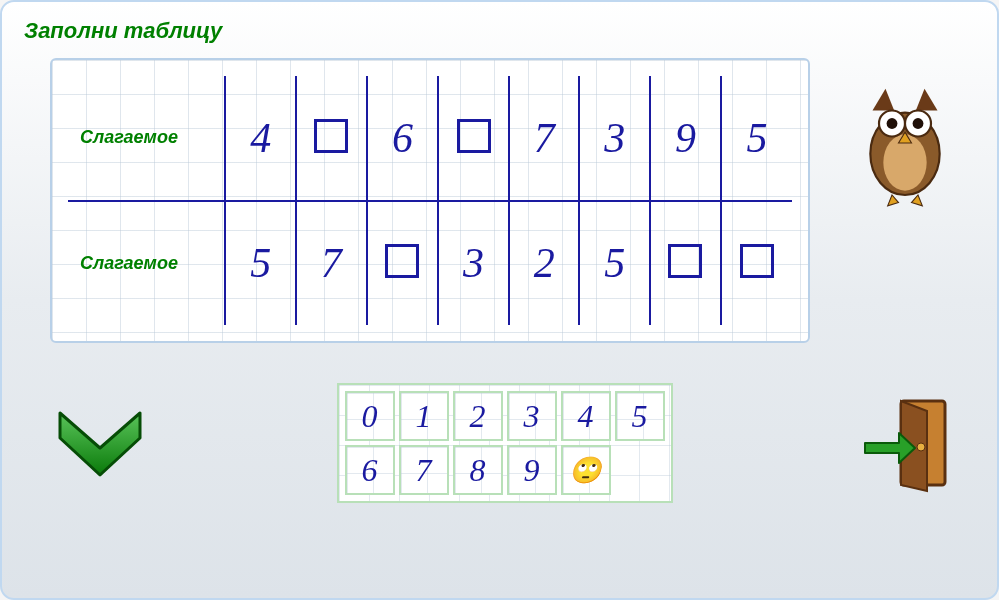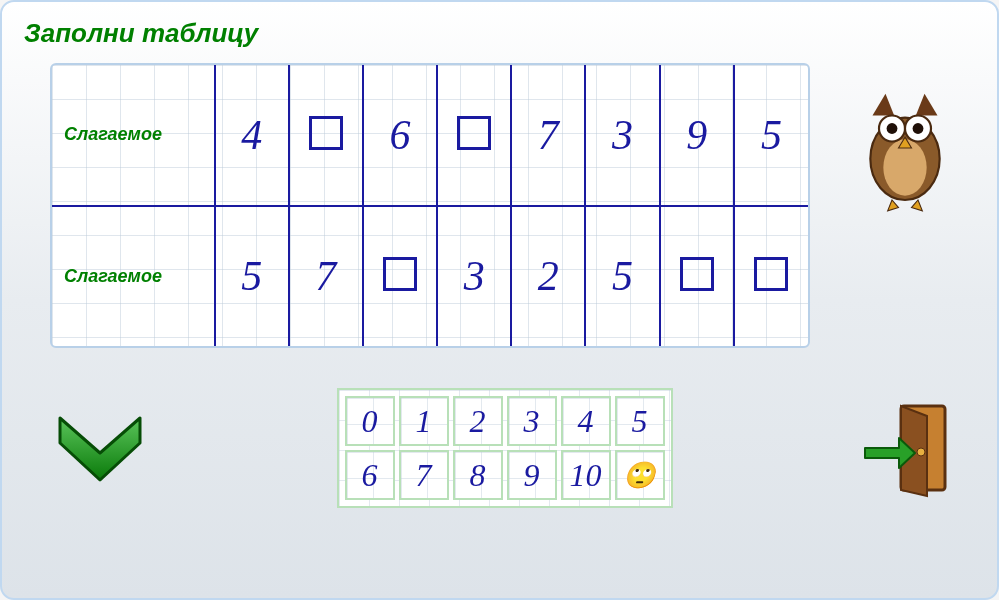--- a/index.html
+++ b/index.html
@@ -13,42 +13,42 @@
   .window {
     width: 999px;
     height: 600px;
     background: linear-gradient(to bottom, #ffffff 0%, #e8ecf0 50%, #dde3e9 100%);
     border: 2px solid #c0d8f0;
     border-radius: 14px;
     padding: 10px 18px;
   }
   .title {
     color: #008000;
-    font-size: 26px;
+    font-size: 22px;
     font-weight: bold;
     font-style: italic;
     margin: 6px 0 14px 4px;
   }
   .workarea {
     display: flex;
     gap: 40px;
     align-items: flex-start;
   }
   
   .table-card {
     width: 760px;
     height: 285px;
     background: #fff;
     border: 2px solid #b8d0e8;
     border-radius: 6px;
     margin-left: 30px;
     background-image:
       repeating-linear-gradient(to right, rgba(185,200,215,.45) 0 1px, transparent 1px 34px),
       repeating-linear-gradient(to bottom, rgba(185,200,215,.45) 0 1px, transparent 1px 34px);
-    padding: 0;
+    padding: 16px;
   }
   .math-table {
     width: 100%;
     height: 100%;
     border-collapse: collapse;
   }
   .math-table td, .math-table th {
     border: 2px solid #1a1aa0;
     text-align: center;
     vertical-align: middle;
@@ -200,21 +200,20 @@
         <div class="tile">2</div>
         <div class="tile">3</div>
         <div class="tile">4</div>
         <div class="tile">5</div>
       </div>
       <div class="picker-row" style="margin-top:4px">
         <div class="tile">6</div>
         <div class="tile">7</div>
         <div class="tile">8</div>
         <div class="tile">9</div>
-        <div class="tile">10</div>
         <div class="tile tile-hint">🙄</div>
       </div>
     </div>
 
     <div class="door">
       <svg viewBox="0 0 100 100" width="100" height="100">
         <rect x="42" y="8" width="44" height="84" rx="3" fill="#c68030" stroke="#5a3010" stroke-width="3"></rect>
         <path d="M42 8 L68 18 L68 98 L42 92 Z" fill="#8a5020" stroke="#5a3010" stroke-width="2"></path>
         <circle cx="62" cy="54" r="4" fill="#e8b040" stroke="#5a3010"></circle>
         <path d="M6 50 L40 50 L40 40 L56 55 L40 70 L40 60 L6 60 Z" fill="#28a028" stroke="#0a5a0a" stroke-width="2" stroke-linejoin="round"></path>

